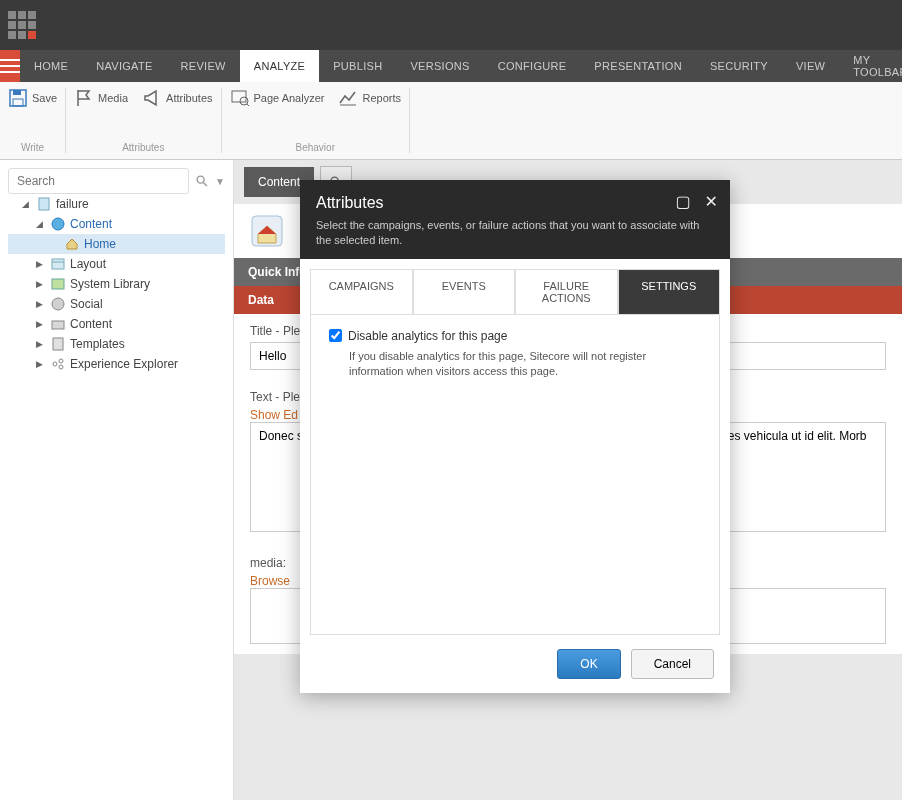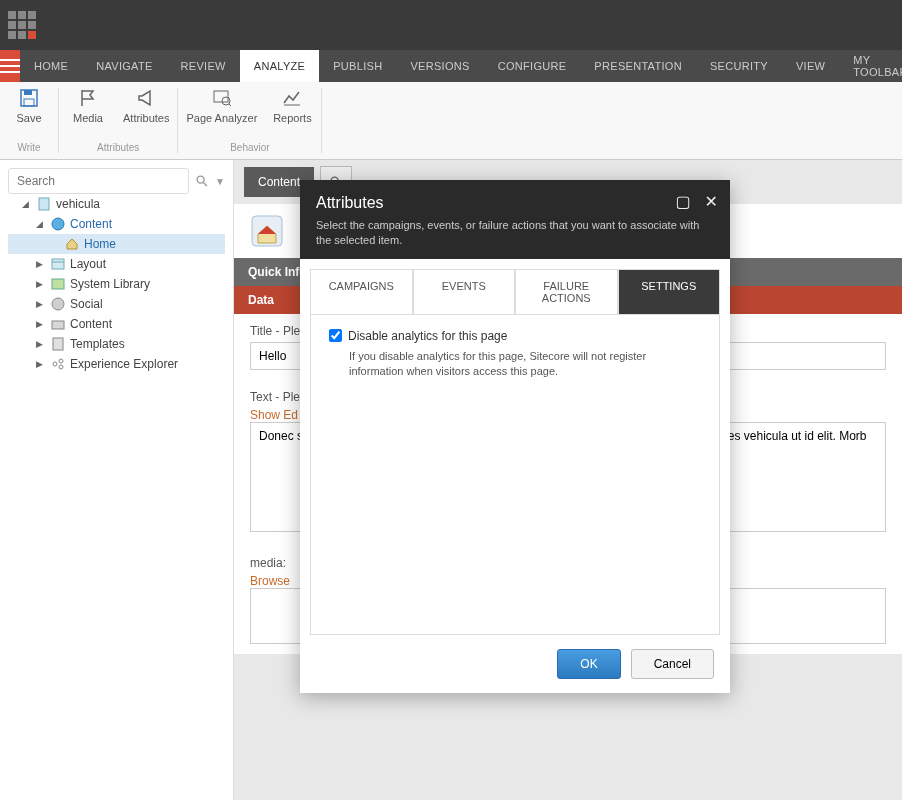--- a/index.html
+++ b/index.html
@@ -17,21 +17,21 @@
 .hamburger-lines { width: 20px; height: 14px; display: flex; flex-direction: column; justify-content: space-between; }
 .hamburger-lines span { height: 2px; background: #fff; }
 .menu-items { display: flex; align-items: stretch; }
 .menu-item { padding: 0 14px; color: #ccc; font-size: 11px; display: flex; align-items: center; cursor: pointer; letter-spacing: 0.3px; }
 .menu-item.active { background: #fff; color: #333; }
 
 
 .ribbon { height: 78px; background: #f8f8f8; border-bottom: 1px solid #ccc; display: flex; padding: 6px 0; }
 .ribbon-group { display: flex; flex-direction: column; align-items: center; border-right: 1px solid #ddd; padding: 0 8px; }
 .ribbon-buttons { display: flex; gap: 14px; }
-.ribbon-btn { display: flex; flex-direction: column; align-items: center; gap: 4px; cursor: pointer; min-width: 42px; }
+.ribbon-btn { display: flex; flex-direction: row; align-items: center; gap: 4px; cursor: pointer; min-width: 42px; }
 .ribbon-btn .icon { width: 20px; height: 20px; display: flex; align-items: center; justify-content: center; color: #666; }
 .ribbon-btn span.label { font-size: 11px; color: #555; }
 .ribbon-group-label { font-size: 10px; color: #999; margin-top: auto; }
 
 
 .main { display: flex; height: calc(800px - 50px - 32px - 78px); }
 
 
 .left-panel { width: 234px; background: #fff; padding: 8px; border-right: 1px solid #ddd; }
 .search-row { display: flex; align-items: center; gap: 6px; margin-bottom: 0; }
@@ -207,21 +207,21 @@
       <span class="dropdown-caret">▼</span>
     </div>
     <div class="tree">
       <div class="tree-item tree-indent-1">
           <span class="tri">◢</span>
           <span class="ticon">
             <svg width="12" height="14">
               <rect x="1" y="1" width="10" height="12" fill="#cde6f5" stroke="#7ab"></rect>
             </svg>
           </span>
-          <span>vehicula</span>
+          <span>failure</span>
         </div>
       <div class="tree-item tree-indent-2 blue-text">
           <span class="tri">◢</span>
           <span class="ticon">
             <svg width="14" height="14">
               <circle cx="7" cy="7" r="6" fill="#5ab0e0"></circle>
               <circle cx="7" cy="7" r="6" fill="none" stroke="#2a7abf"></circle>
             </svg>
           </span>
           <span>Content</span>

